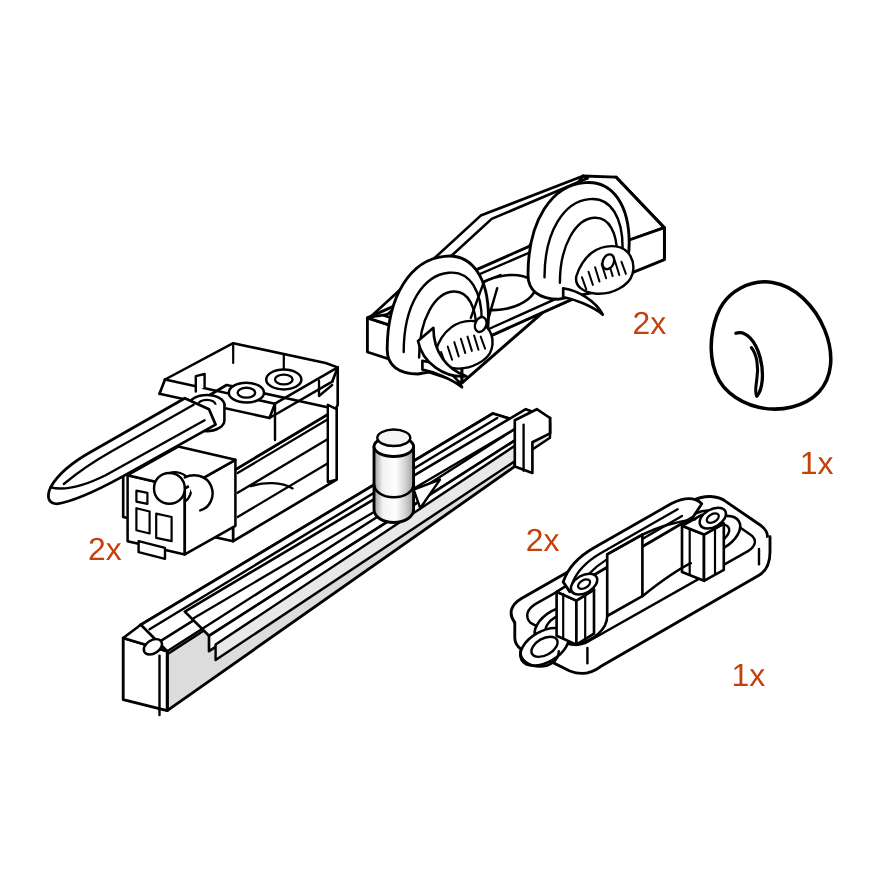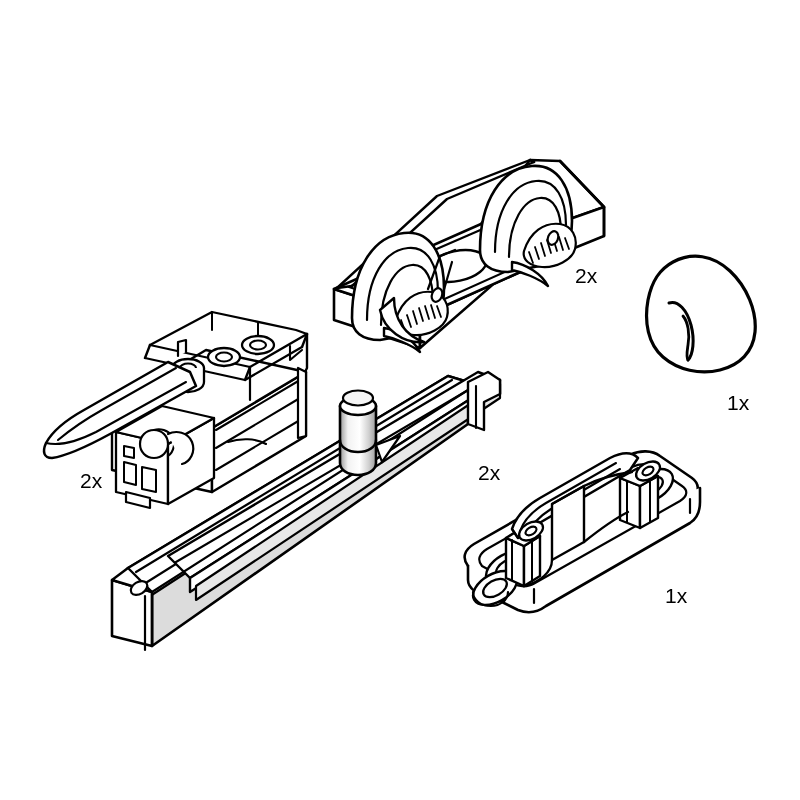--- a/index.html
+++ b/index.html
@@ -20,26 +20,27 @@
   }
   #stage svg {
     position: absolute;
     top: 0;
     left: 0;
     display: block;
   }
   .qty {
     position: absolute;
     font-family: "Liberation Sans", sans-serif;
-    font-size: 21px;
+    font-size: 29px;
     font-weight: 400;
-    color: #000000;
+    color: #c2410c;
     letter-spacing: 0px;
     white-space: nowrap;
     line-height: 1;
+    margin-top: 16px;
   }
   #qty-roller    { left: 575px; top: 265px; }
   #qty-damper    { left: 80px;  top: 470px; }
   #qty-rail      { left: 478px; top: 462px; }
   #qty-cap       { left: 727px; top: 392px; }
   #qty-bracket   { left: 665px; top: 585px; }
 </style>
 </head>
 <body>
 

